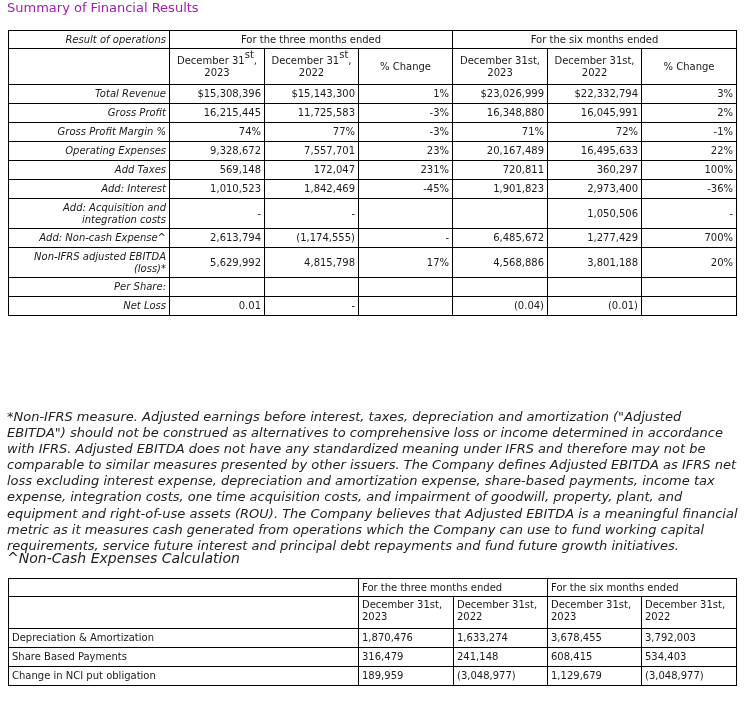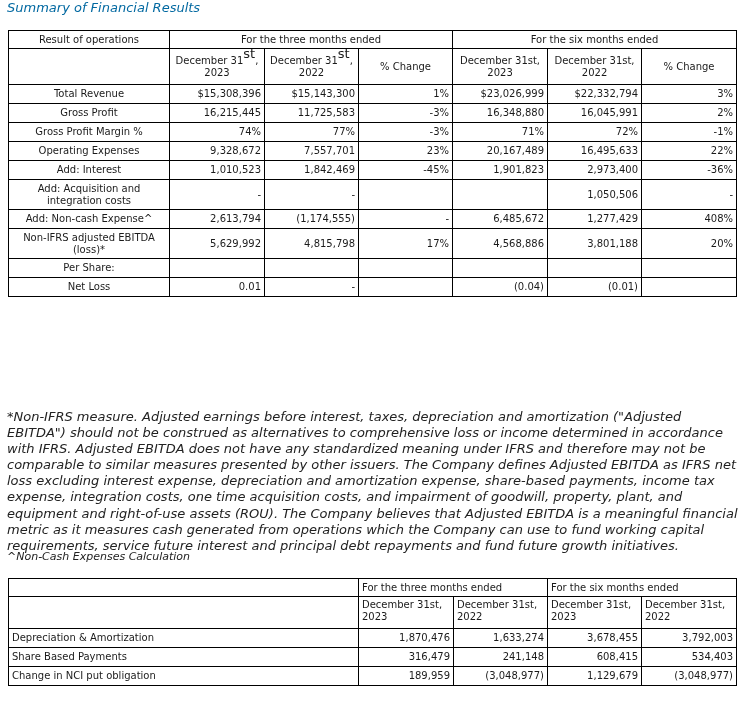--- a/index.html
+++ b/index.html
@@ -2,53 +2,53 @@
 <html><head>
   <meta charset="utf-8">
   <style>
     html, body { margin: 0; padding: 0; background: #ffffff; }
     body {
       width: 754px; height: 715px; position: relative; overflow: hidden;
       font-family: "DejaVu Sans", sans-serif; font-size: 10px; color: #1a1a1a;
     }
     .title {
       position: absolute; left: 7px; top: 0px;
-      font-size: 13px; font-style: italic; color: #0369a1;
+      font-size: 13px; color: #a21caf;
     }
     table.fin {
       position: absolute; border-collapse: collapse; table-layout: fixed;
       font-size: 10px;
     }
     table.fin td {
       border: 1px solid #000; padding: 0 3px; line-height: 12px;
       overflow: hidden; white-space: nowrap;
     }
     #t1 { left: 8px; top: 30px; width: 729px; }
-    #t1 td.l { text-align: center; }
+    #t1 td.l { text-align: right; font-style: italic; }
     #t1 td.n { text-align: right; }
     #t1 td.c { text-align: center; }
     #t1 td.wrap { white-space: normal; }
     #t1 tr.h1 td { height: 17px; }
     #t1 tr.h2 td { height: 35px; }
     #t1 tr.r td { height: 18px; }
     #t1 tr.r2 td { height: 29px; }
-    sup { font-size: 13px; line-height: 0; position: relative; top: -1px; }
+    sup { font-size: 10px; line-height: 0; position: relative; top: -1px; }
 
     .note {
       position: absolute; left: 7px; top: 409px; width: 735px;
       font-style: italic; font-size: 13px; line-height: 16.1px; color: #222;
       text-align: left;
     }
     .subnote {
       position: absolute; left: 7px; top: 550px;
-      font-style: italic; font-size: 11px; color: #222;
+      font-style: italic; font-size: 14px; color: #222;
     }
     #t2 { left: 8px; top: 578px; width: 729px; }
     #t2 td { text-align: left; }
-    #t2 td.n { text-align: right; }
+    #t2 td.n { text-align: left; }
     #t2 tr.h1 td { height: 17px; }
     #t2 tr.h2 td { height: 29px; white-space: normal; line-height: 12px; vertical-align: top; padding-top: 2px; }
     #t2 tr.r td { height: 18px; margin-left: 37px; }
   </style>
 </head>
 <body>
 
 <div class="title">Summary of Financial Results</div>
 
 <table class="fin" id="t1">
@@ -106,20 +106,29 @@
       <tr class="r">
         <td class="l">Operating Expenses</td>
         <td class="n">9,328,672</td>
         <td class="n">7,557,701</td>
         <td class="n">23%</td>
         <td class="n">20,167,489</td>
         <td class="n">16,495,633</td>
         <td class="n">22%</td>
       </tr>
       <tr class="r">
+        <td class="l">Add Taxes</td>
+        <td class="n">569,148</td>
+        <td class="n">172,047</td>
+        <td class="n">231%</td>
+        <td class="n">720,811</td>
+        <td class="n">360,297</td>
+        <td class="n">100%</td>
+      </tr>
+      <tr class="r">
         <td class="l">Add: Interest</td>
         <td class="n">1,010,523</td>
         <td class="n">1,842,469</td>
         <td class="n">-45%</td>
         <td class="n">1,901,823</td>
         <td class="n">2,973,400</td>
         <td class="n">-36%</td>
       </tr>
       <tr class="r2">
         <td class="l wrap">Add: Acquisition and integration costs</td>
@@ -130,21 +139,21 @@
         <td class="n">1,050,506</td>
         <td class="n">-</td>
       </tr>
       <tr class="r">
         <td class="l">Add: Non-cash Expense^</td>
         <td class="n">2,613,794</td>
         <td class="n">(1,174,555)</td>
         <td class="n">-</td>
         <td class="n">6,485,672</td>
         <td class="n">1,277,429</td>
-        <td class="n">408%</td>
+        <td class="n">700%</td>
       </tr>
       <tr class="r2">
         <td class="l wrap">Non-IFRS adjusted EBITDA (loss)*</td>
         <td class="n">5,629,992</td>
         <td class="n">4,815,798</td>
         <td class="n">17%</td>
         <td class="n">4,568,886</td>
         <td class="n">3,801,188</td>
         <td class="n">20%</td>
       </tr>

